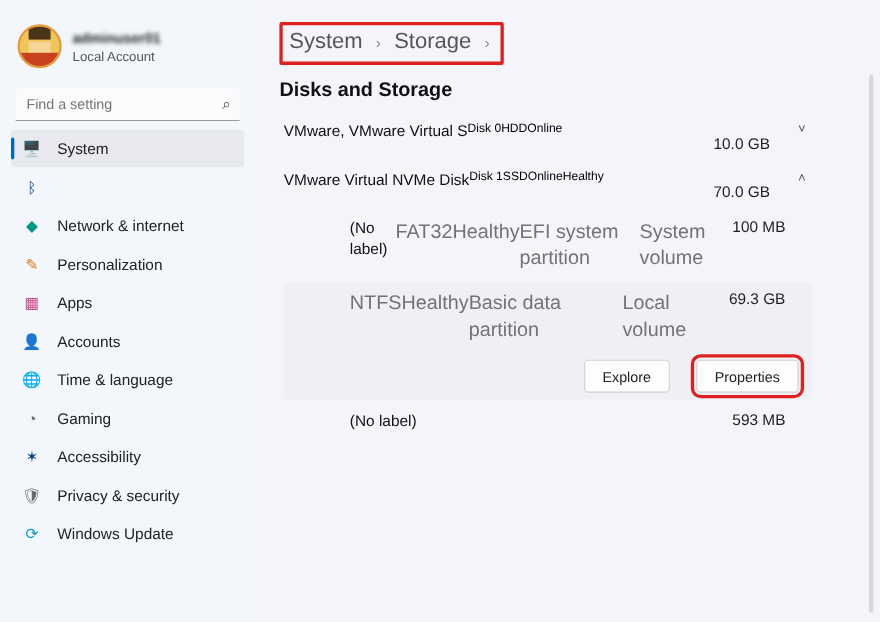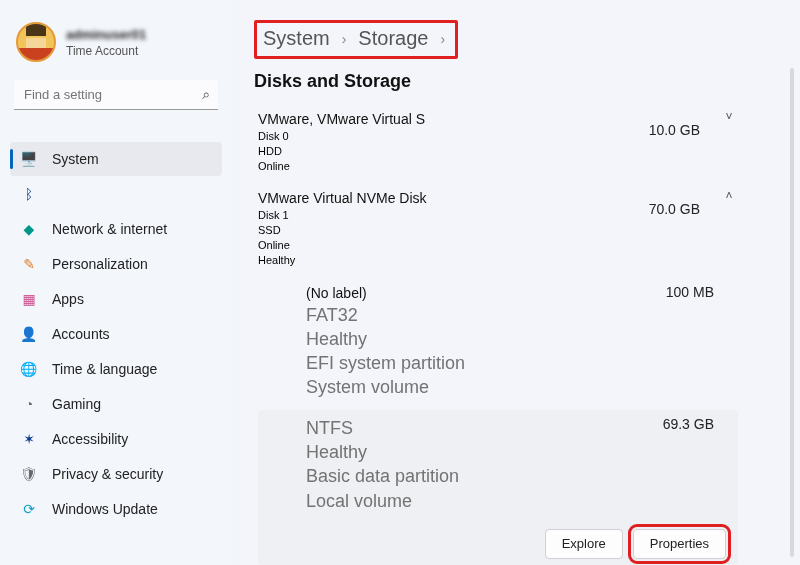--- a/index.html
+++ b/index.html
@@ -9,21 +9,21 @@
   
   .sidebar { width: 232px; padding: 18px 10px 0 10px; background: #f3f6fb; }
   .user-block { display: flex; align-items: center; padding: 4px 6px 18px 6px; }
   .avatar { width: 40px; height: 40px; border-radius: 50%; background: #f2c55a; border: 2px solid #e59a3a; margin-right: 10px; position: relative; overflow: hidden; flex-shrink:0; }
   .avatar::before { content:""; position:absolute; left:8px; right:8px; top:0; height:12px; background:#4a3519; }
   .avatar::after  { content:""; position:absolute; left:0; right:0; bottom:0; height:12px; background:#c9411f; }
   .avatar .mid { position:absolute; left:8px; right:8px; top:14px; height:14px; background:#f6d598; }
   .user-name { font-size:13px; font-weight:600; color:#222; filter: blur(2px); }
   .user-sub  { font-size:12px; color:#555; margin-top:2px; }
 
-  .search { position: relative; margin: 0 4px 32px 4px; }
+  .search { position: relative; margin: 0 4px 8px 4px; }
   .search input { width:100%; height:30px; border:none; border-bottom:1px solid #9a9a9a; background:#fbfbfd; border-radius:4px 4px 0 0; padding:0 30px 0 10px; font-size:13px; color:#555; outline:none; }
   .search .sicon { position:absolute; right:8px; top:6px; color:#555; font-size:14px; }
 
   .nav { display:flex; flex-direction:column; gap:1px; }
   .nav-item { display:flex; align-items:center; height:34px; padding:0 10px; border-radius:4px; font-size:14px; color:#222; cursor:pointer; }
   .nav-item.active { background:#e7e9ee; position:relative; }
   .nav-item.active::before { content:""; position:absolute; left:0; top:7px; bottom:7px; width:3px; background:#0067c0; border-radius:2px; }
   .nav-item .nicon { width:18px; height:18px; margin-right:14px; display:flex; align-items:center; justify-content:center; font-size:14px; }
   .c-blue{color:#1976d2;} .c-navy{color:#0a3d8f;} .c-teal{color:#009688;} .c-orange{color:#e07a1f;} .c-pink{color:#c94b8c;} .c-green{color:#1a9e52;} .c-cyan{color:#0aa0c4;} .c-grey{color:#6a6a6a;}
 
@@ -34,50 +34,50 @@
   .breadcrumb { display:flex; align-items:center; gap:12px; font-size:20px; color:#555; border:3px solid #e02020; padding:4px 10px 6px 6px; border-radius:2px; width:fit-content; }
   .breadcrumb .cur { font-weight:700; color:#111; }
   .breadcrumb .sep { color:#888; font-size:14px; }
   .breadcrumb .crumb { cursor:pointer; }
 
   .page-title { font-size:18px; font-weight:700; margin:12px 0 12px 0; color:#111; }
 
   .disk-list { display:flex; flex-direction:column; gap:4px; padding-right:30px; }
   .disk { padding:6px 4px; border-radius:4px; }
   .disk-head { display:flex; align-items:flex-start; }
-  .disk-info { flex:1; display:flex; flex-direction:column; line-height:1.35; }
+  .disk-info { flex:1; display:flex; flex-direction:row; line-height:1.35; }
   .disk-name { font-size:14px; color:#111; }
   .disk-sub  { font-size:11px; color:#000000; }
   .disk-size { font-size:14px; color:#222; margin-right:20px;margin-top:12px; }
   .chev { width:18px; text-align:center; color:#555; cursor:pointer; font-size:12px; }
 
   .vols { margin-top:10px; display:flex; flex-direction:column; gap:4px; }
   .vol { padding:6px 6px 6px 48px; border-radius:4px; }
   .vol.sel { background:#eef0f4; }
   .vol-head { display:flex; }
-  .vol-info { flex:1; display:flex; flex-direction:column; line-height:1.35; }
+  .vol-info { flex:1; display:flex; flex-direction:row; line-height:1.35;margin-left:12px; }
   .vol-name { font-size:14px; color:#111; }
   .vol-sub  { font-size:18px; color:#737373; }
   .vol-size { font-size:14px; color:#222; margin-right:18px; }
 
-  .vol-actions { display:flex; justify-content:flex-end; gap:10px; margin-top:16px; padding-right:6px; }
+  .vol-actions { display:flex; justify-content:flex-end; gap:24px; margin-top:16px; padding-right:6px; }
   .btn { height:30px; padding:0 16px; background:#fdfdfd; border:1px solid #d0d0d5; border-radius:4px; font-size:13px; color:#222; cursor:pointer; display:flex; align-items:center; }
   .btn.hl { outline:3px solid #e02020; outline-offset:2px; }
 </style>
 </head>
 <body>
 
 <div class="sidebar">
   <div class="user-block">
     <div class="avatar">
         <div class="mid"></div>
       </div>
     <div>
       <div class="user-name">adminuser01</div>
-      <div class="user-sub">Time Account</div>
+      <div class="user-sub">Local Account</div>
     </div>
   </div>
   <div class="search">
     <input type="text" placeholder="Find a setting" style="">
     <span class="sicon">⌕</span>
   </div>
   <div class="nav" id="nav">
       <div class="nav-item active">
         <span class="nicon c-blue">🖥️</span>
         <span>System</span>

